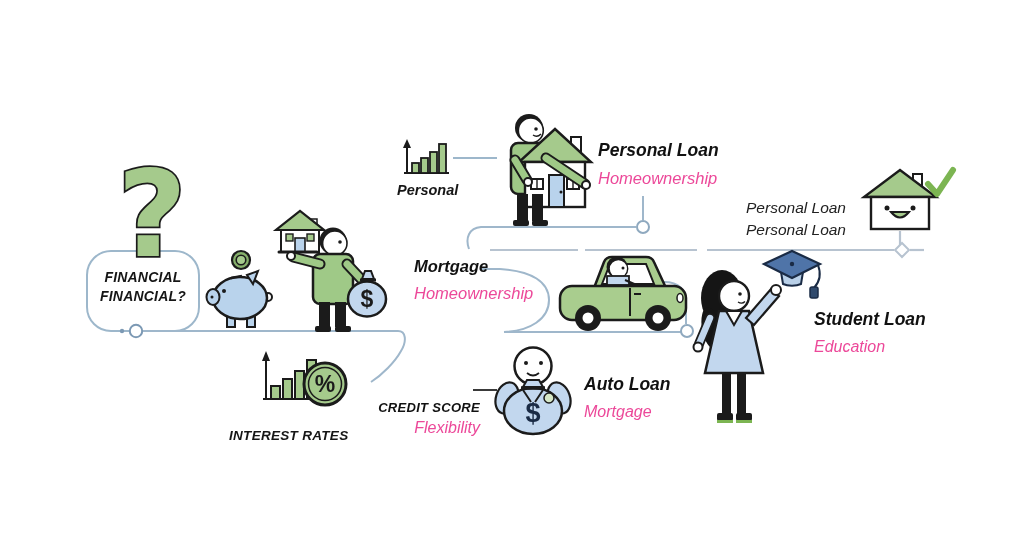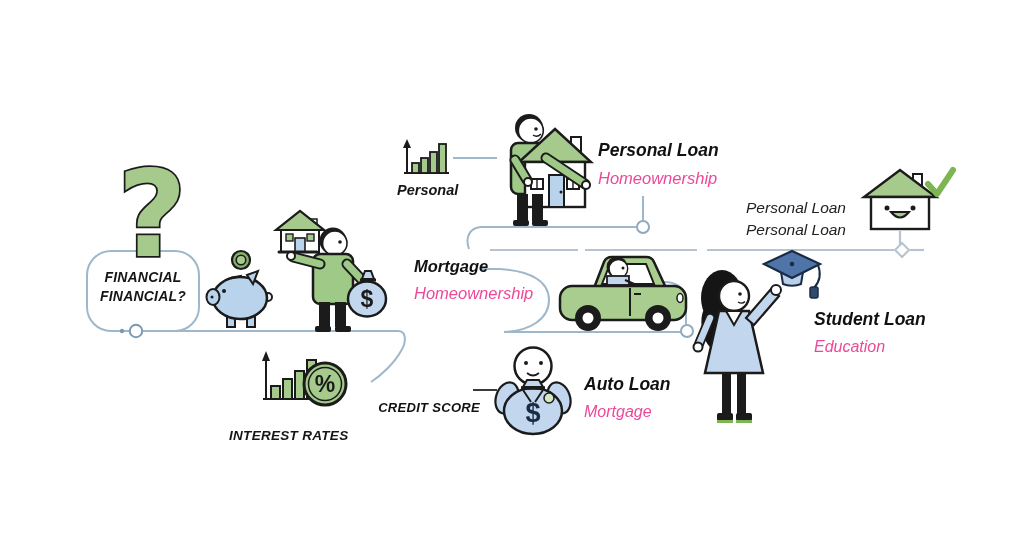--- a/index.html
+++ b/index.html
@@ -274,15 +274,16 @@
     <div class="node-sub">Education</div>
   </div>
 
   <div class="t lbl-auto">
     <div class="node-title">Auto Loan</div>
     <div class="node-sub">Mortgage</div>
   </div>
 
   <div class="t lbl-credit">
     <div class="node-title">CREDIT SCORE</div>
+    <div class="node-sub">Flexibility</div>
   </div>
 
 </div>
 
 </body></html>

